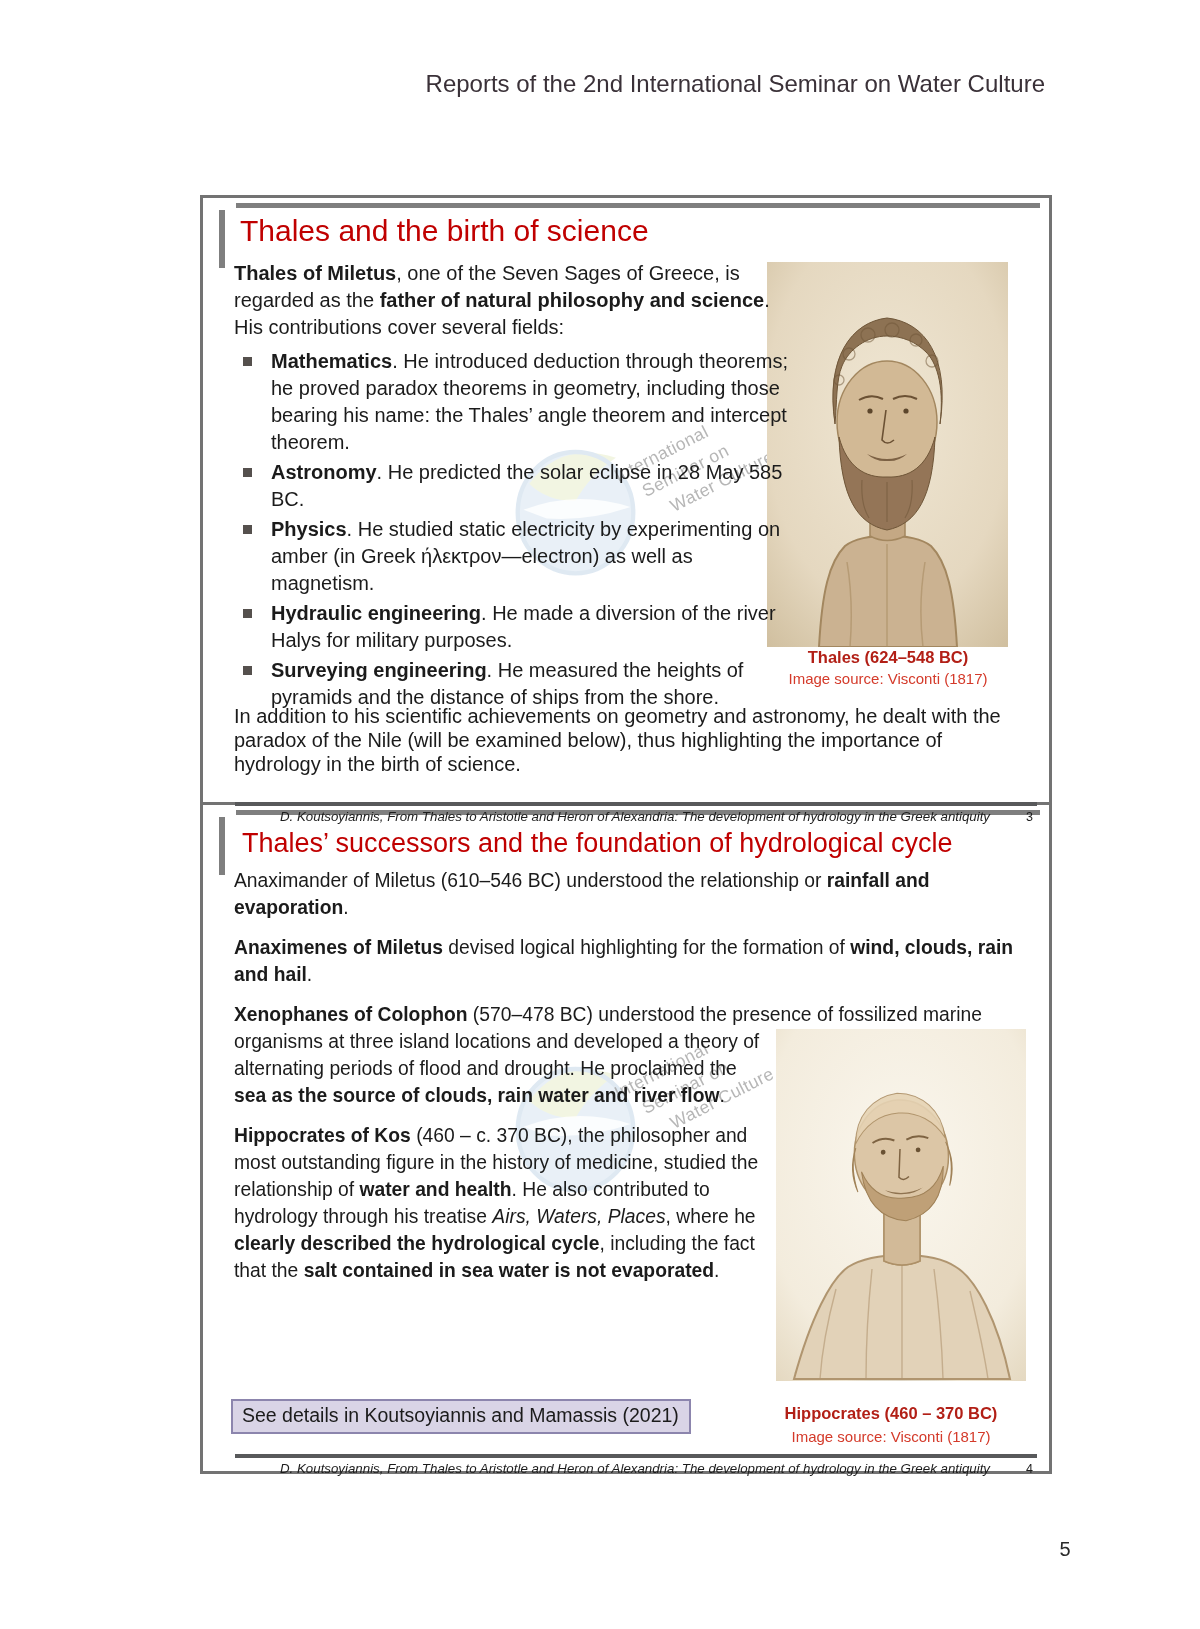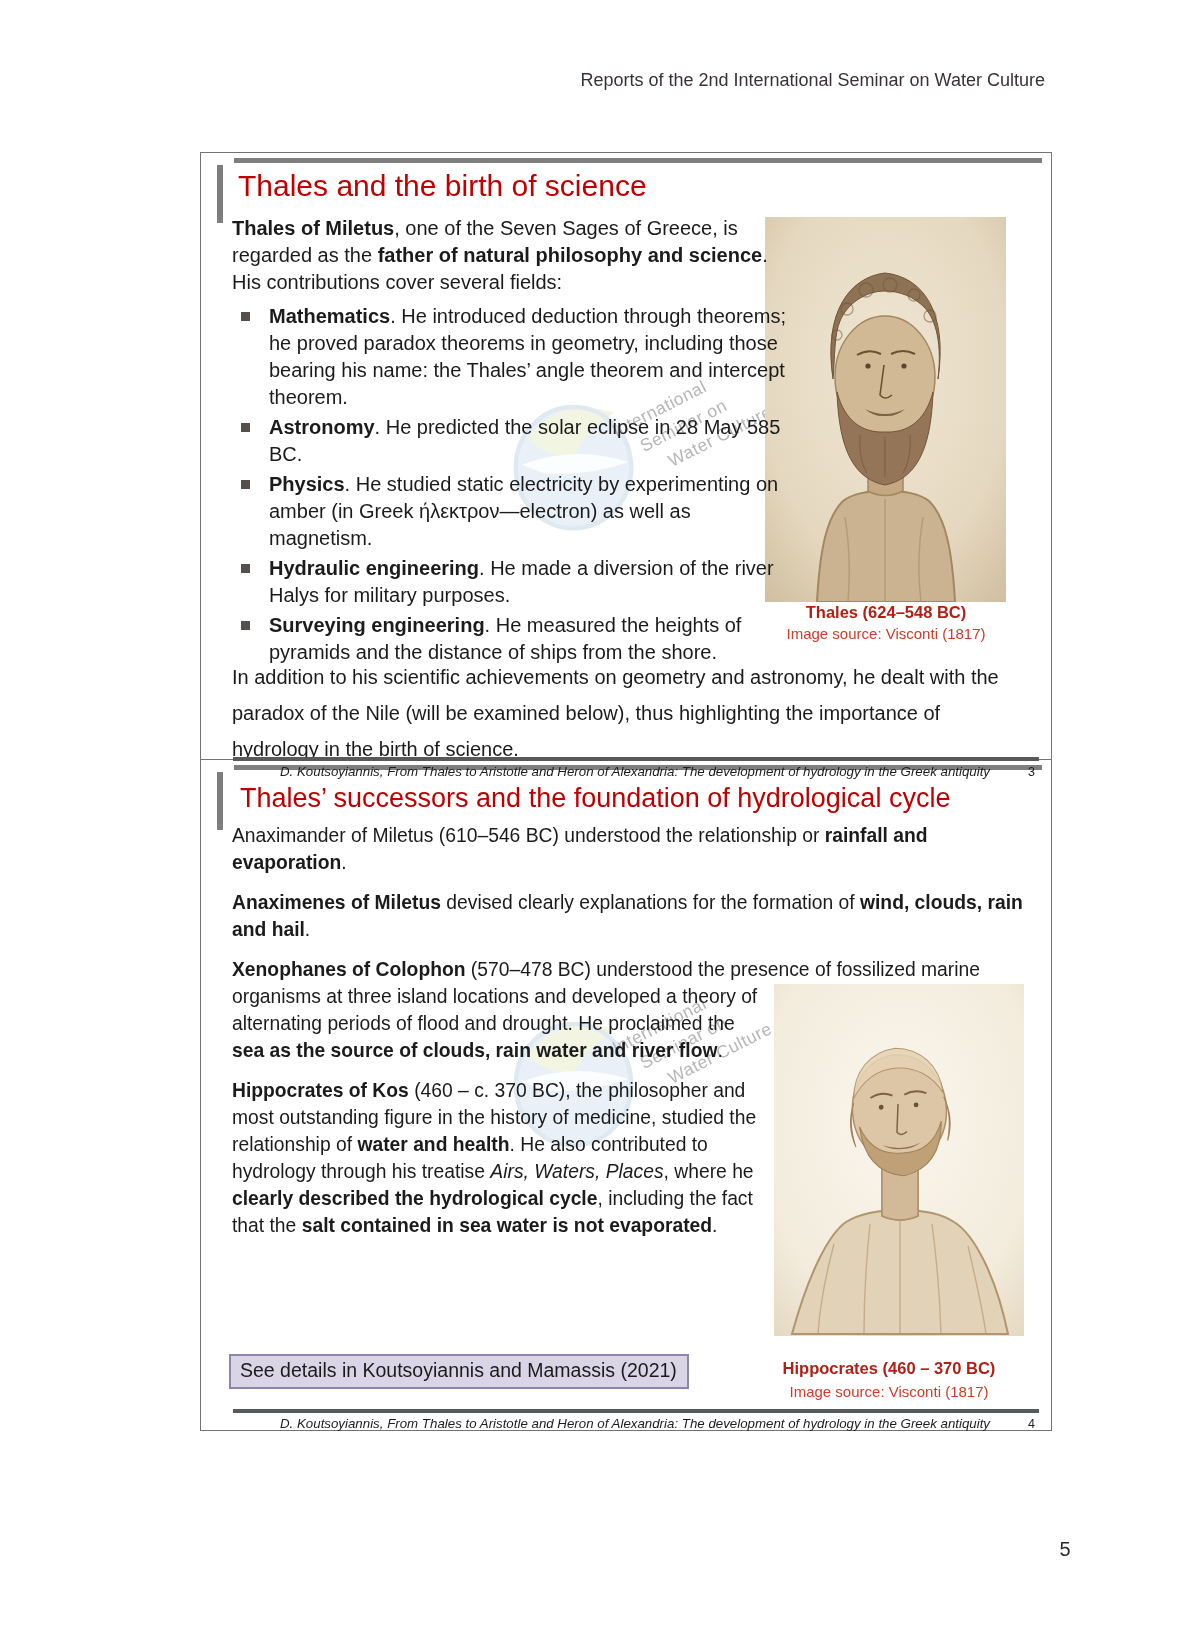--- a/index.html
+++ b/index.html
@@ -1,46 +1,46 @@
 <!DOCTYPE html>
 <html><head>
 <meta charset="utf-8">
 <style>
   html,body{margin:0;padding:0;background:#ffffff;}
   .page{position:relative;width:1200px;height:1629px;background:#ffffff;
         font-family:"Liberation Sans",sans-serif;color:#1b1b1b;overflow:hidden;}
 
   .page-header{position:absolute;top:70px;left:300px;width:745px;text-align:right;
-               font-size:18px;color:#3a3138;}
+               font-size:24px;color:#3a3138;}
 
   .page-num{position:absolute;top:1538px;left:1040px;width:50px;text-align:center;
             font-size:20px;color:#2a2a2a;}
 
   .slide{position:absolute;left:200px;width:852px;background:#ffffff;
-         border:1px solid #737373;box-sizing:border-box;}
+         border:3px solid #737373;box-sizing:border-box;margin-top:43px;}
   #slide1{top:152px;height:625px;}
   #slide2{top:759px;height:672px;}
 
   .top-bar{position:absolute;top:5px;left:33px;right:9px;height:5px;background:#7f7f7f;}
   .left-bar{position:absolute;left:16px;top:12px;width:6px;height:58px;background:#7f7f7f;}
 
   .slide-title{position:absolute;left:37px;top:16px;color:#c00000;font-size:30px;
                white-space:nowrap;z-index:2;}
   #slide2 .slide-title{font-size:27px;top:23px;left:39px;}
 
   
   .s1-body{position:absolute;left:31px;top:62px;width:556px;font-size:20px;
            line-height:27px;z-index:2;}
   .s1-intro{margin:0 0 7px 0;}
   .s1-bullets{list-style:none;margin:0;padding:0;}
   .s1-bullets li{position:relative;padding-left:37px;margin-bottom:3px;}
   .s1-bullets li::before{content:"";position:absolute;left:9px;top:9px;width:9px;height:9px;
                          background:#55504d;}
   .s1-closing{position:absolute;left:31px;top:506px;width:796px;font-size:20px;
-              line-height:36px;z-index:2;}
+              line-height:24px;z-index:2;}
 
   .s1-image{position:absolute;left:564px;top:64px;width:241px;height:385px;z-index:1;}
   .img-caption{position:absolute;text-align:center;z-index:2;white-space:nowrap;}
   .cap-title{font-weight:700;font-size:16.5px;color:#b21f16;}
   .cap-source{font-size:15px;color:#d43a2a;}
   #s1-cap-title{left:540px;top:450px;width:290px;}
   #s1-cap-source{left:540px;top:472px;width:290px;}
 
   
   .s2-body{position:absolute;left:31px;top:62px;width:792px;font-size:19.3px;
@@ -175,21 +175,21 @@
       </svg>
       <div class="wm-text">
         <div>International</div>
         <div>Seminar on</div>
         <div>Water Culture</div>
       </div>
     </div>
 
     <div class="s2-body">
       <p><span style="font-weight: 400;">Anaximander of Miletus</span><span> (610–546 BC) understood the relationship or </span><span style="font-weight: 700;">rainfall and evaporation</span><span>.</span></p>
-      <p><span style="font-weight: 700;">Anaximenes of Miletus</span><span> devised clearly explanations for the formation of </span><span style="font-weight: 700;">wind, clouds, rain and hail</span><span>.</span></p>
+      <p><span style="font-weight: 700;">Anaximenes of Miletus</span><span> devised logical highlighting for the formation of </span><span style="font-weight: 700;">wind, clouds, rain and hail</span><span>.</span></p>
       <p>
         <span class="float-spacer"></span>
         <span class="float-img">
           <svg class="bust-svg" viewBox="0 0 250 352" preserveAspectRatio="none">
             <defs>
               <radialGradient id="hpaper" cx="50%" cy="38%" r="80%">
                 <stop offset="0%" stop-color="#faf6ed"></stop>
                 <stop offset="70%" stop-color="#f3ecdd"></stop>
                 <stop offset="100%" stop-color="#e4d8c0"></stop>
               </radialGradient>

